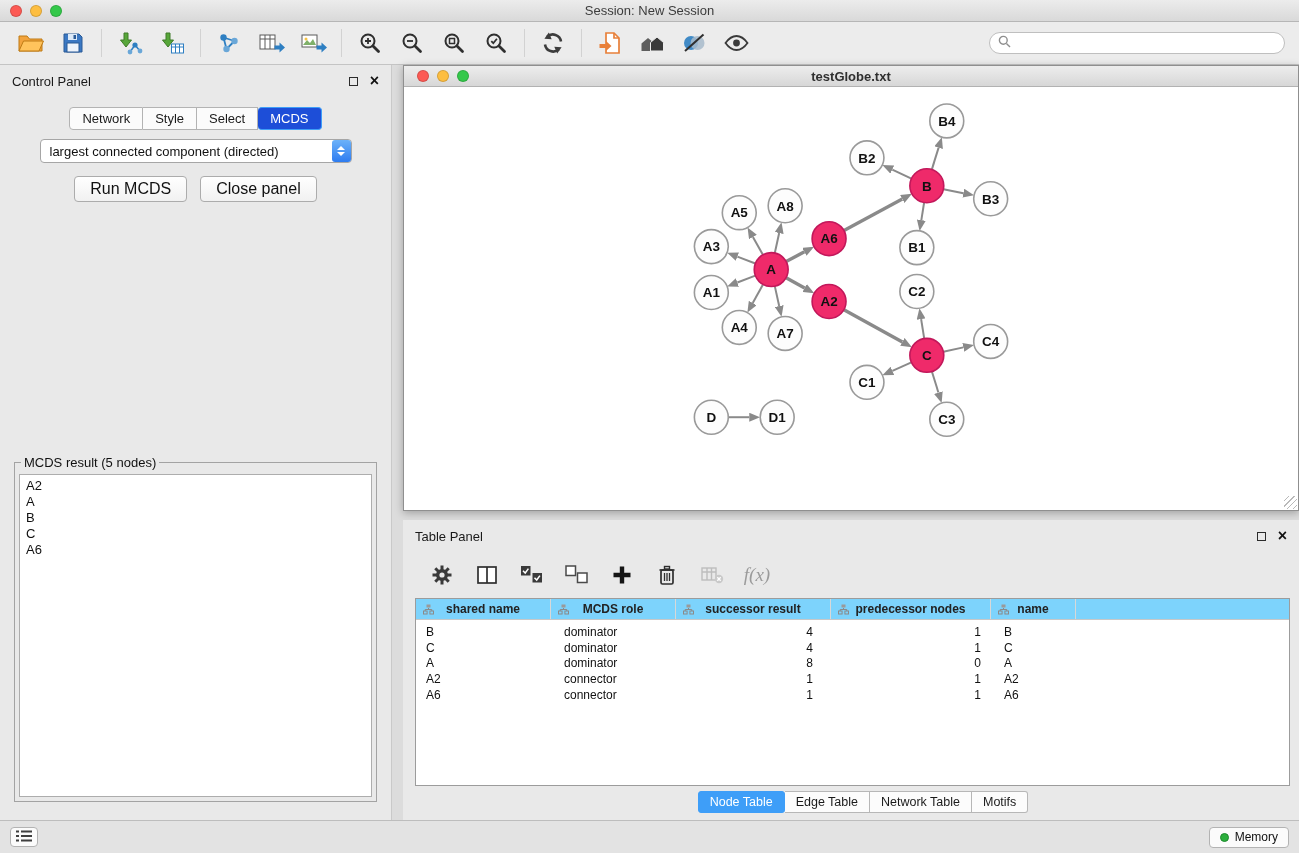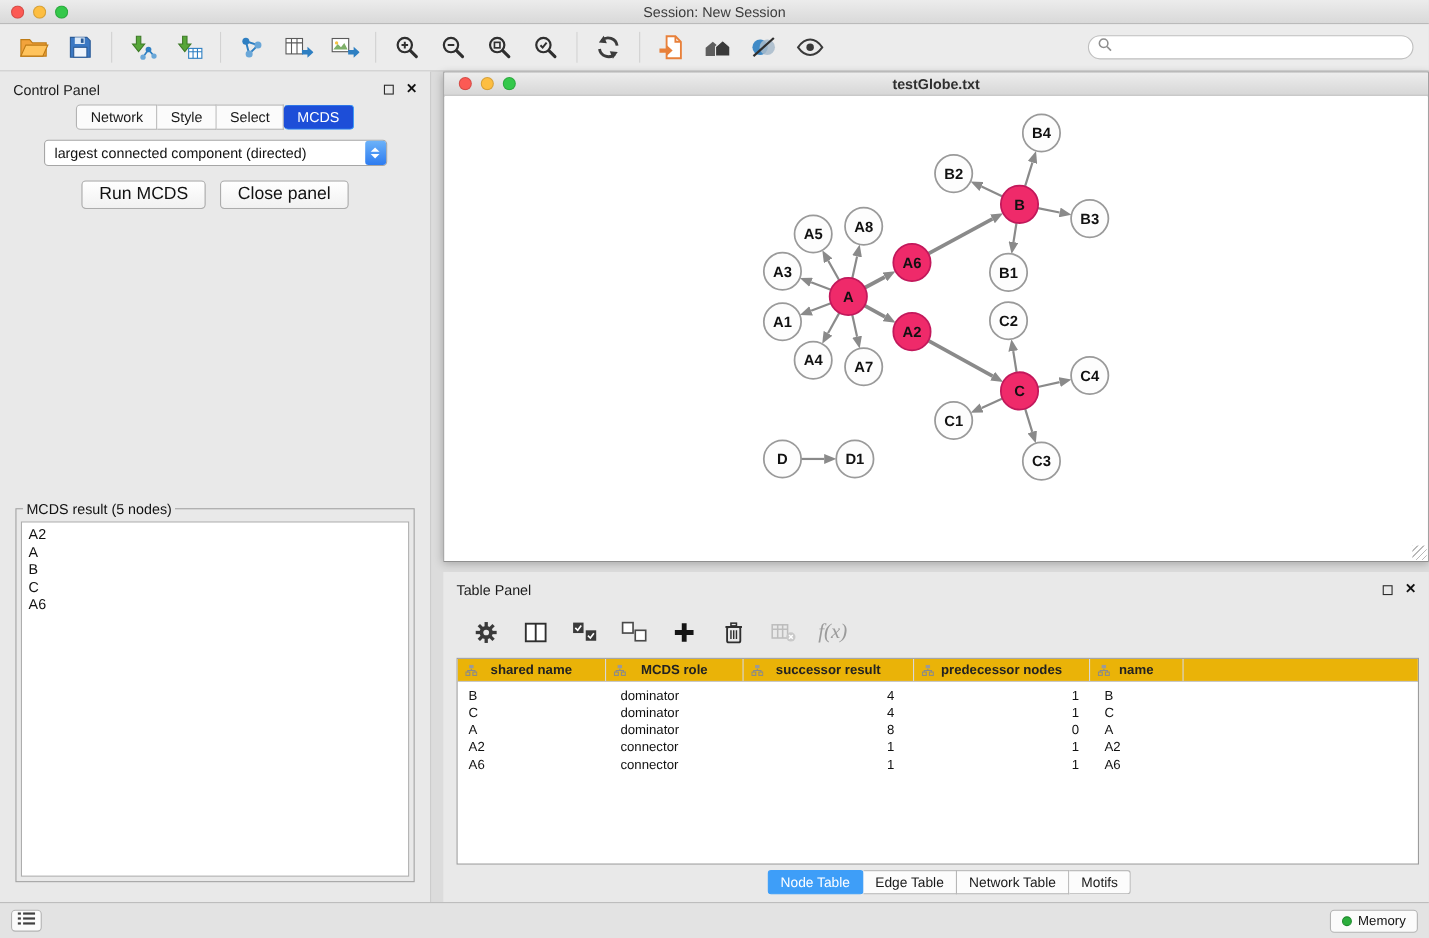--- a/index.html
+++ b/index.html
@@ -41,21 +41,21 @@
 
   
   .panel { position:absolute; background:#E9E9E9; }
   .panel-header { height:26px; display:flex; align-items:center; padding:6px 12px 0 12px; font-size:13px; color:#1A1A1A; }
   .panel-ctrls { margin-left:auto; display:flex; align-items:center; gap:12px; }
   .pc-float { width:9px; height:9px; border:1.5px solid #2B2B2B; display:inline-block; }
   .pc-close { font-size:16px; font-weight:bold; color:#111; line-height:10px; }
 
   
   #control-panel { left:0; top:65px; width:392px; bottom:33px; border-right:1px solid #C9C9C9; }
-  .seg-tabs { display:flex; justify-content:center; margin-top:4px; }
+  .seg-tabs { display:flex; justify-content:center; margin-top:16px; }
   .seg {
     font-size:13px; padding:3px 12px; color:#1A1A1A; background:#FBFBFB;
     border:1px solid #B3B3B3; border-left:none; cursor:default;
   }
   .seg:first-child { border-left:1px solid #B3B3B3; border-radius:4px 0 0 4px; }
   .seg:last-child { border-radius:0 4px 4px 0; }
   .seg.active { background:#1d4ed8; color:#FFF; border-color:#3E9EF8; border-radius:4px; }
   .opt-label { text-align:center; font-size:13px; color:#111; margin-top:22px; }
   .dropdown {
     margin:9px auto 0 auto; width:312px; height:24px; background:#FFF;
@@ -110,21 +110,21 @@
 
   
   #table-panel { left:403px; top:520px; width:896px; bottom:33px; }
   .tp-toolbar { display:flex; align-items:center; gap:11px; padding:10px 0 0 22px; height:48px; }
   .tp-btn { width:34px; height:30px; display:flex; align-items:center; justify-content:center; }
   .fx { font-family:"Liberation Serif", serif; font-style:italic; color:#9B9B9B; font-size:19px; }
   .table-wrap {
     position:absolute; left:12px; right:9px; top:78px; height:188px;
     background:#FFF; border:1px solid #9C9C9C; overflow:hidden;
   }
-  .thead { display:flex; height:21px; background:#eab308; border-bottom:1px solid #C8C8C8; }
+  .thead { display:flex; height:21px; background:#7dd3fc; border-bottom:1px solid #C8C8C8; }
   .th {
     position:relative; display:flex; align-items:center; justify-content:center;
     font-size:12px; font-weight:bold; color:#222; border-right:1px solid #D8D8D8; height:100%;
   }
   .th .attr-ic { position:absolute; left:7px; top:5px; }
   .th-fill { flex:1; height:100%; }
   .tbody { padding-top:4px; }
   .tr { display:flex; height:15.7px; align-items:center; }
   .td { font-size:12px; color:#111; white-space:nowrap; overflow:hidden; }
   .bottom-tabs { position:absolute; left:0; right:0; top:271px; display:flex; justify-content:center; }

